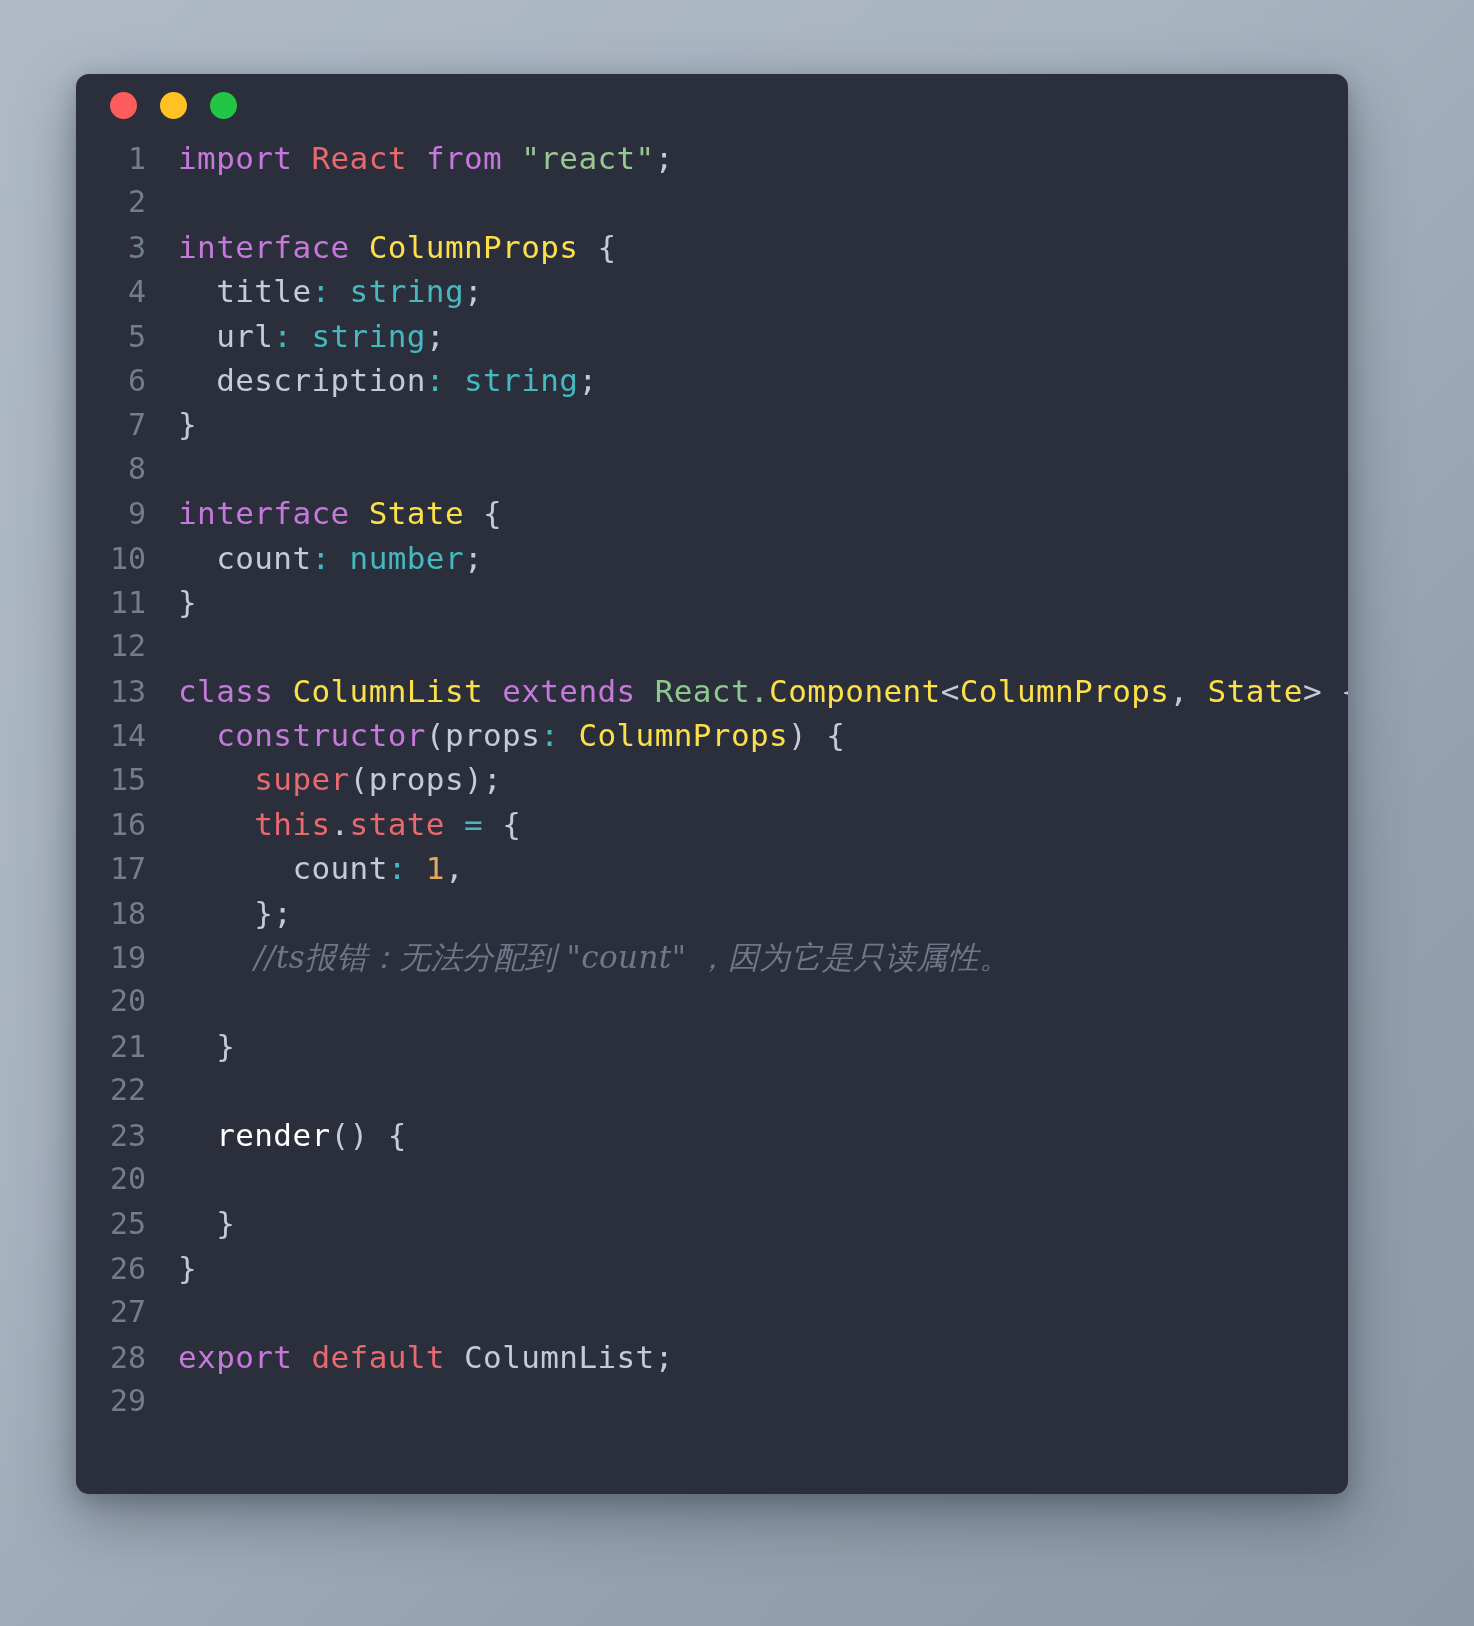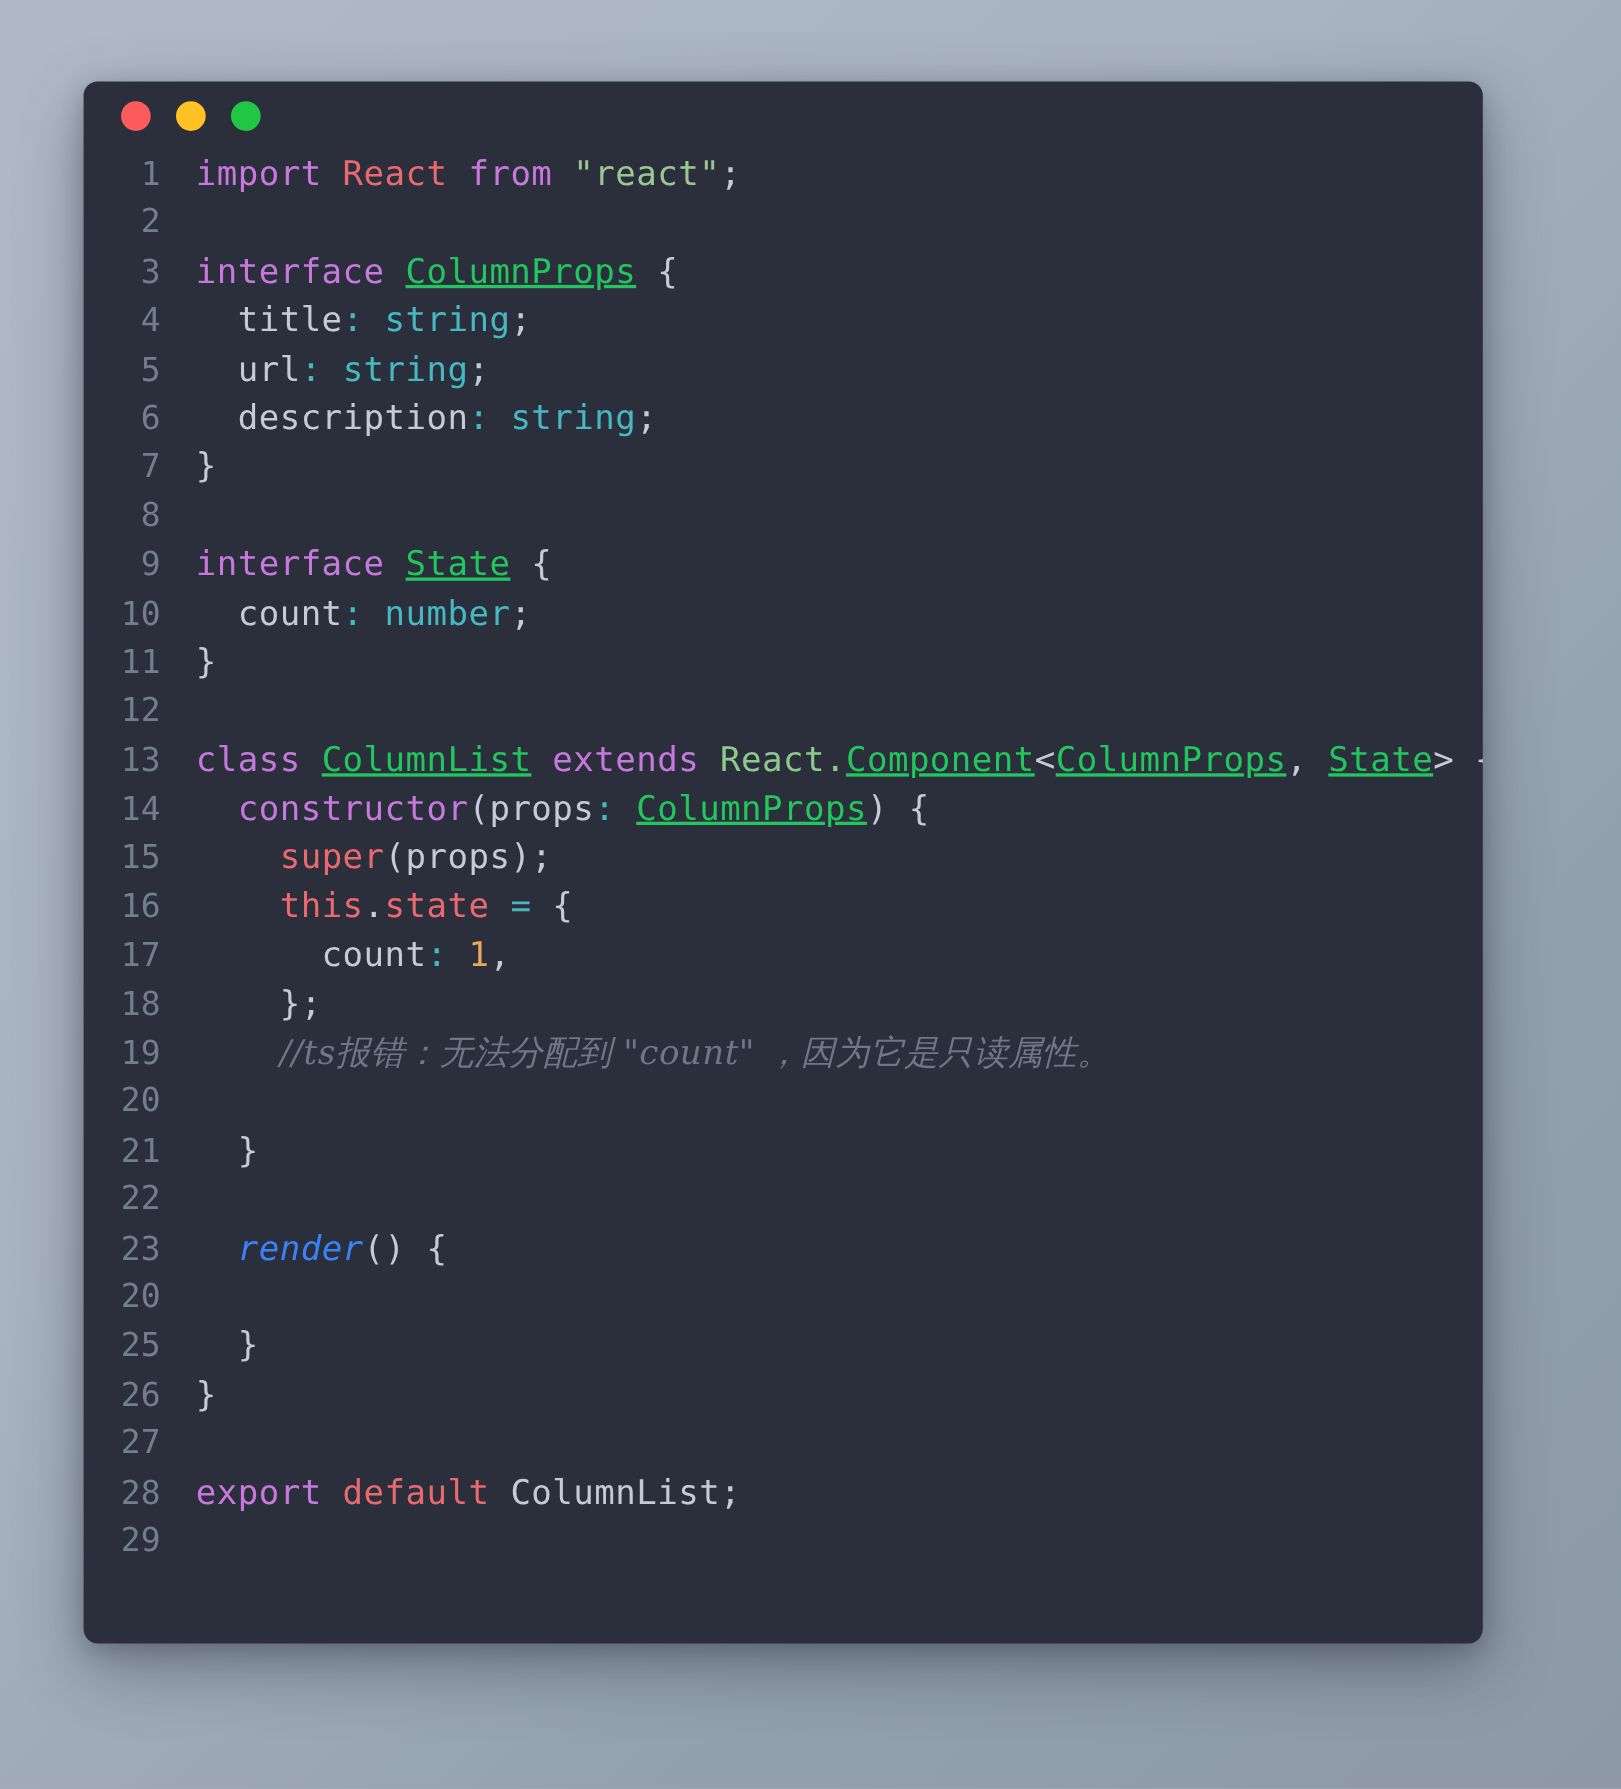--- a/index.html
+++ b/index.html
@@ -52,29 +52,29 @@
   }
   .lc {
     padding-left:32px;
     color:#c5cad6;
     letter-spacing:0.4px;
   }
 
   
   .kw   { color:#c678dd; }   
   .kw2  { color:#e8696e; }   
-  .typ  { color:#22c55e;text-decoration:underline; }   
+  .typ  { color:#fde047; }   
   .num  { color:#e5a95c; }
   .str  { color:#99c794; }
   .ptyp { color:#45b8c0;text-align:center; }   
   .op   { color:#45b8c0; }   
   .pun  { color:#c5cad6; }
   .plain{ color:#c5cad6;text-align:center; }
   .grn  { color:#8cc98c; }   
-  .fn   { color:#3b82f6;font-style:italic; }   
+  .fn   { color:#ffffff; }   
   .cmt  { color:#6f7687; font-style:italic; }
   .cmt-cjk { font-family:"DejaVu Serif", serif; font-style:italic; }
 </style>
 </head>
 <body>
 
 <div class="window">
 
   <div class="titlebar">
     <span class="dot" style="background: rgb(252, 92, 92);"></span>

